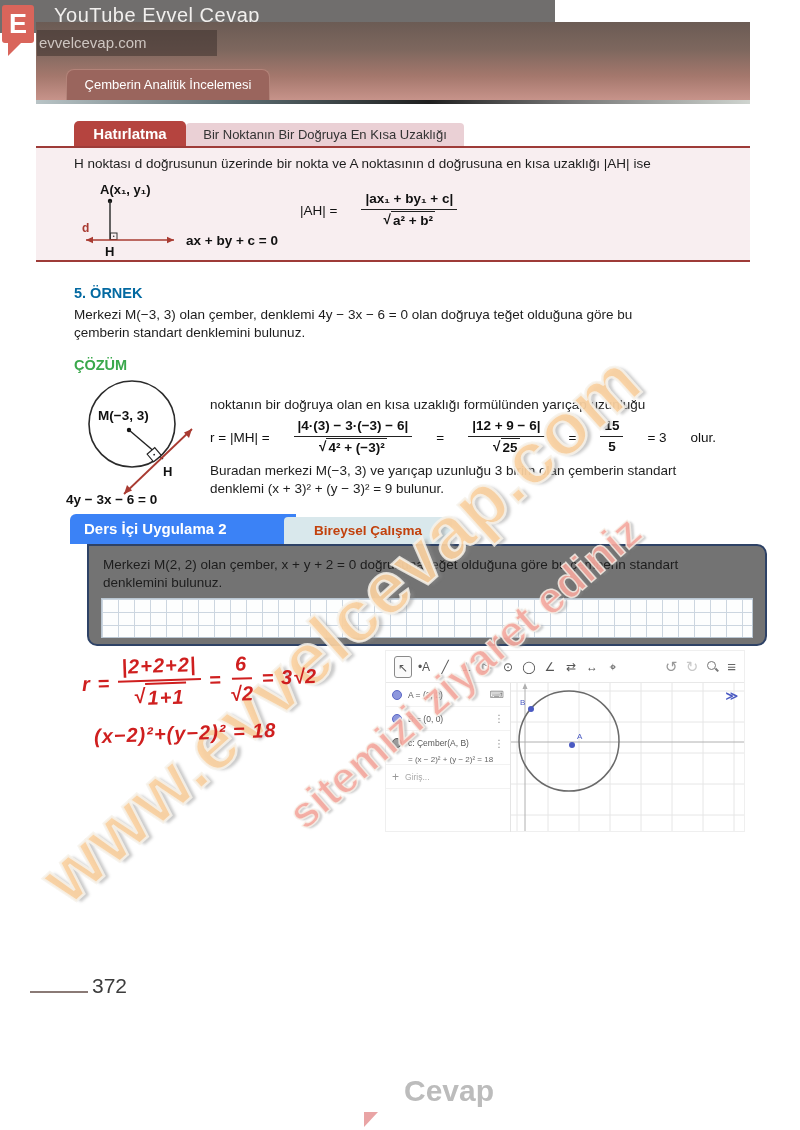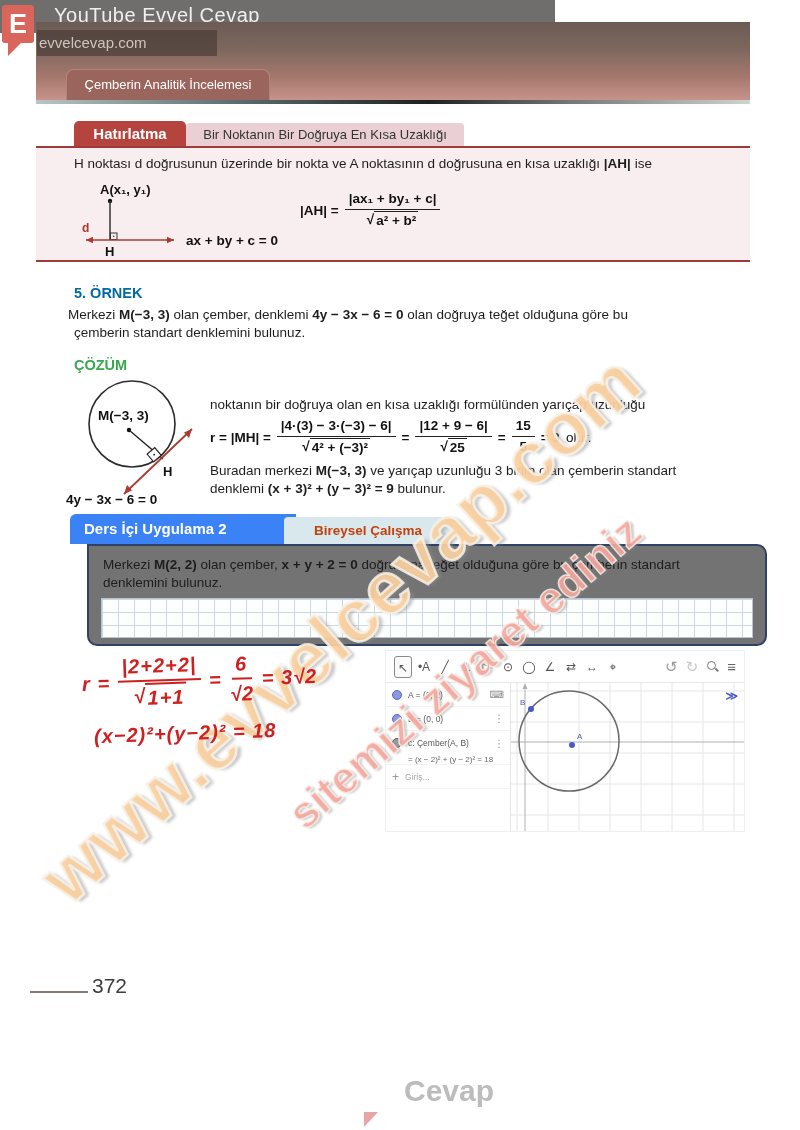--- a/index.html
+++ b/index.html
@@ -28,24 +28,24 @@
       background:linear-gradient(90deg,#b9c4c6,#5c6d72 28%,#1f1f1f 55%,#777 75%,#cfd4cf); }
 
   
   .hat-label { left:74px; top:121px; width:112px; height:25px; background:#b5443f; border-radius:5px 5px 0 0;
       color:#fff; font-weight:bold; font-size:15px; text-align:center; line-height:25px; }
   .hat-sub { left:186px; top:123px; width:278px; height:23px; background:#ead0d5; border-radius:4px 4px 0 0;
       color:#333; font-size:13px; text-align:center; line-height:23px; }
   .hat-box { left:36px; top:146px; width:714px; height:116px; background:#f8eef0;
       border-top:2px solid #9e3b38; border-bottom:2px solid #9e3b38; }
   .body-text { font-size:13.5px; color:#1d1d1d; line-height:18px; }
-  .b { font-weight:bold; }
-
-  
-  .feq { display:flex; align-items:center; gap:6px; font-size:13.5px; color:#111; }
+  .b { font-weight:normal; }
+
+  
+  .feq { display:flex; align-items:center; gap:24px; font-size:13.5px; color:#111; }
   .frac { display:inline-flex; flex-direction:column; align-items:center; vertical-align:middle; font-weight:bold; }
   .frac .num { padding:0 4px 1px 4px; border-bottom:1.4px solid #222; line-height:1.25; }
   .frac .den { line-height:1.3; display:inline-flex; align-items:flex-start; padding-top:1px; }
   .radicand { border-top:1.4px solid #222; padding:0 2px; }
   .rad-sign { font-weight:bold; }
 
   
   .ornek-heading { color:#0369a1; font-weight:bold; font-size:14.5px; }
   .cozum-heading { color:#3aa84c; font-weight:bold; font-size:14.5px; }
 
@@ -150,21 +150,21 @@
     <span class="frac">
       <span class="num">|ax₁ + by₁ + c|</span>
       <span class="den">
           <span class="rad-sign">√</span>
           <span class="radicand">a² + b²</span>
         </span>
     </span>
   </div>
 
   <div class="abs ornek-heading nowrap" style="left:74px; top:285px;">5. ÖRNEK</div>
-  <div class="abs body-text nowrap" style="left:68px; top:306px;">
+  <div class="abs body-text nowrap" style="left:74px; top:306px;">
     <span>Merkezi </span><span class="b">M(−3, 3)</span><span> olan çember, denklemi </span><span class="b">4y − 3x − 6 = 0</span><span> olan doğruya teğet olduğuna göre bu</span>
   </div>
   <div class="abs body-text nowrap" style="left:74px; top:324px;">çemberin standart denklemini bulunuz.</div>
 
   <div class="abs cozum-heading nowrap" style="left:74px; top:357px;">ÇÖZÜM</div>
 
   <svg class="abs" style="left:60px; top:374px;" width="175" height="135" viewBox="0 0 175 135">
     <circle cx="72" cy="50" r="43" fill="none" stroke="#2b2b2b" stroke-width="1.6"></circle>
     <text x="38" y="46" font-size="13.5" font-weight="bold" fill="#111">M(−3, 3)</text>
     <circle cx="69" cy="56" r="2.2" fill="#111"></circle>

